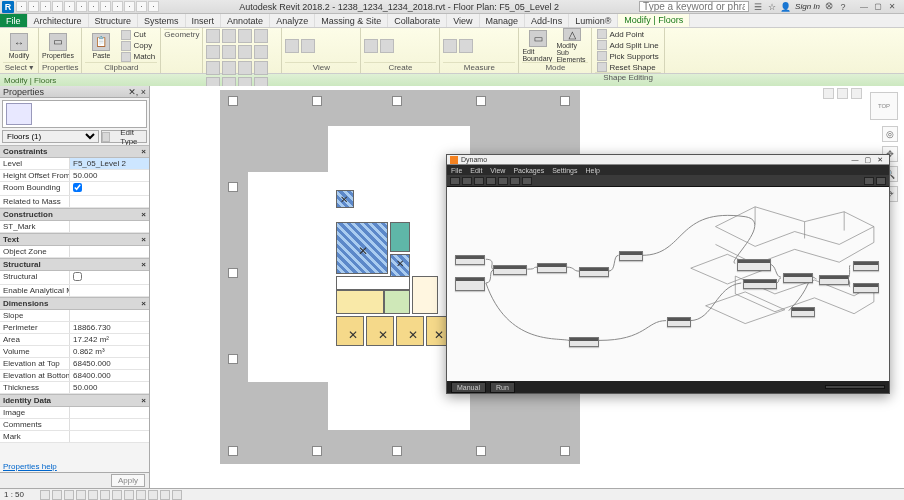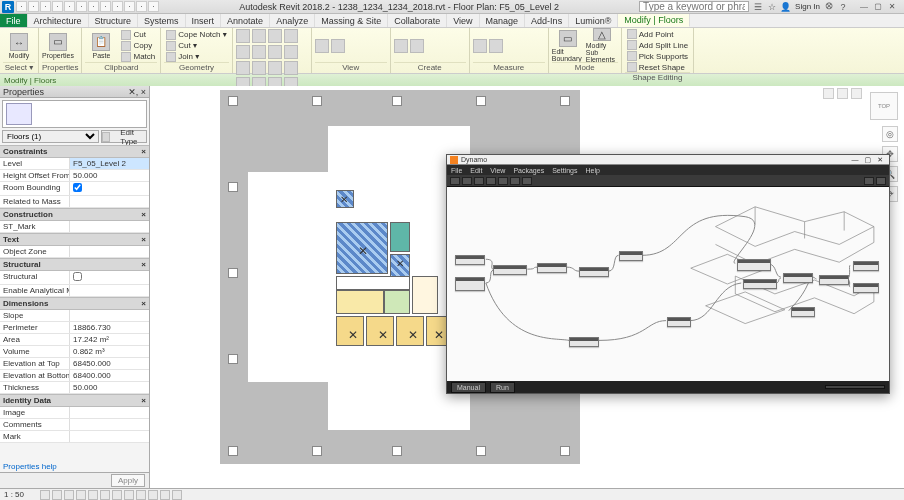--- a/index.html
+++ b/index.html
@@ -54,21 +54,21 @@
   .inst-row .edit-type { width:46px; background:#eee; display:flex; align-items:center; justify-content:center; gap:10px;}
   .prop-scroll { flex:1; overflow:hidden; font-size:8px;}
   .prop-group { background:#d8d8d8; padding:1px 3px; font-weight:bold; border-top:1px solid #bbb; border-bottom:1px solid #bbb; display:flex; justify-content:space-between;}
   .prop-row { display:flex; border-bottom:1px solid #e4e4e4; background:#fff;}
   .prop-row .k { width:70px; padding:1px 3px; border-right:1px solid #ddd; white-space:nowrap; overflow:hidden; color:#333;}
   .prop-row .v { flex:1; padding:1px 3px; white-space:nowrap; overflow:hidden; color:#333;}
   .prop-row .v input[type=checkbox]{ width:9px; height:9px;}
   .prop-row .v.sel { background:#cde6ff;}
   .apply { height:16px; background:#eee; border-top:1px solid #aaa; display:flex; justify-content:flex-end; align-items:center; padding:0 4px;}
   .apply button { font-size:8px; padding:1px 6px; border:1px solid #aaa; background:#f8f8f8; color:#888;}
-  .props-help { font-size:8px; color:#0066cc; padding:1px 3px;}
+  .props-help { font-size:8px; color:#0066cc; text-decoration:underline; padding:1px 3px;}
 
   
   .canvas-wrap { flex:1; position:relative; background:#fff;}
   .viewcube { position:absolute; top:6px; right:6px; width:28px; height:28px; border:1px solid #ccc; background:#fafafa; display:flex; align-items:center; justify-content:center; font-size:6px; color:#888;}
   .nav-tools { position:absolute; top:40px; right:6px; display:flex; flex-direction:column; gap:4px;}
   .nav-tools div { width:16px; height:16px; border:1px solid #ccc; background:#fafafa; display:flex; align-items:center; justify-content:center; font-size:9px; color:#666;}
   .view-icons { position:absolute; top:2px; right:42px; display:flex; gap:3px;}
   .view-icons div { width:11px; height:11px; background:#f0f0f0; border:1px solid #ccc;}
 
   
@@ -117,21 +117,21 @@
         <div class="tool">·</div>
         <div class="tool">·</div>
       </div>
   </div>
   <div class="title-center">Autodesk Revit 2018.2 - 1238_1234_1234_2018.rvt - Floor Plan: F5_05_Level 2</div>
   <div class="title-right">
     <input class="title-search" placeholder="Type a keyword or phrase" style="">
     <div class="ico">☰</div>
     <div class="ico">☆</div>
     <div class="ico">👤</div>
-    <span style="font-size:8px;">Sign In</span>
+    <span style="font-size:8px;font-style:italic;">Sign In</span>
     <div class="ico">⭙</div>
     <div class="ico">?</div>
     <div class="win-controls">
       <div>—</div>
       <div>▢</div>
       <div>✕</div>
     </div>
   </div>
 </div>
 
@@ -181,27 +181,20 @@
         </div>
         <div class="small-btns">
           <div class="small-btn"><span class="sic"></span>Cut</div>
           <div class="small-btn"><span class="sic"></span>Copy</div>
           <div class="small-btn"><span class="sic"></span>Match</div>
         </div>
       </div>
       <div class="panel-title">Clipboard</div>
     </div>
     <div class="panel">
-      <div class="panel-body">
-        <div class="small-btns">
-          <div class="small-btn"><span class="sic"></span>Cope Notch ▾</div>
-          <div class="small-btn"><span class="sic"></span>Cut ▾ </div>
-          <div class="small-btn"><span class="sic"></span>Join ▾ </div>
-        </div>
-      </div>
       <div class="panel-title">Geometry</div>
     </div>
     <div class="panel">
       <div class="panel-body">
         <div class="icon-grid">
           <span class="sic"></span>
           <span class="sic"></span>
           <span class="sic"></span>
           <span class="sic"></span>
           <span class="sic"></span>

